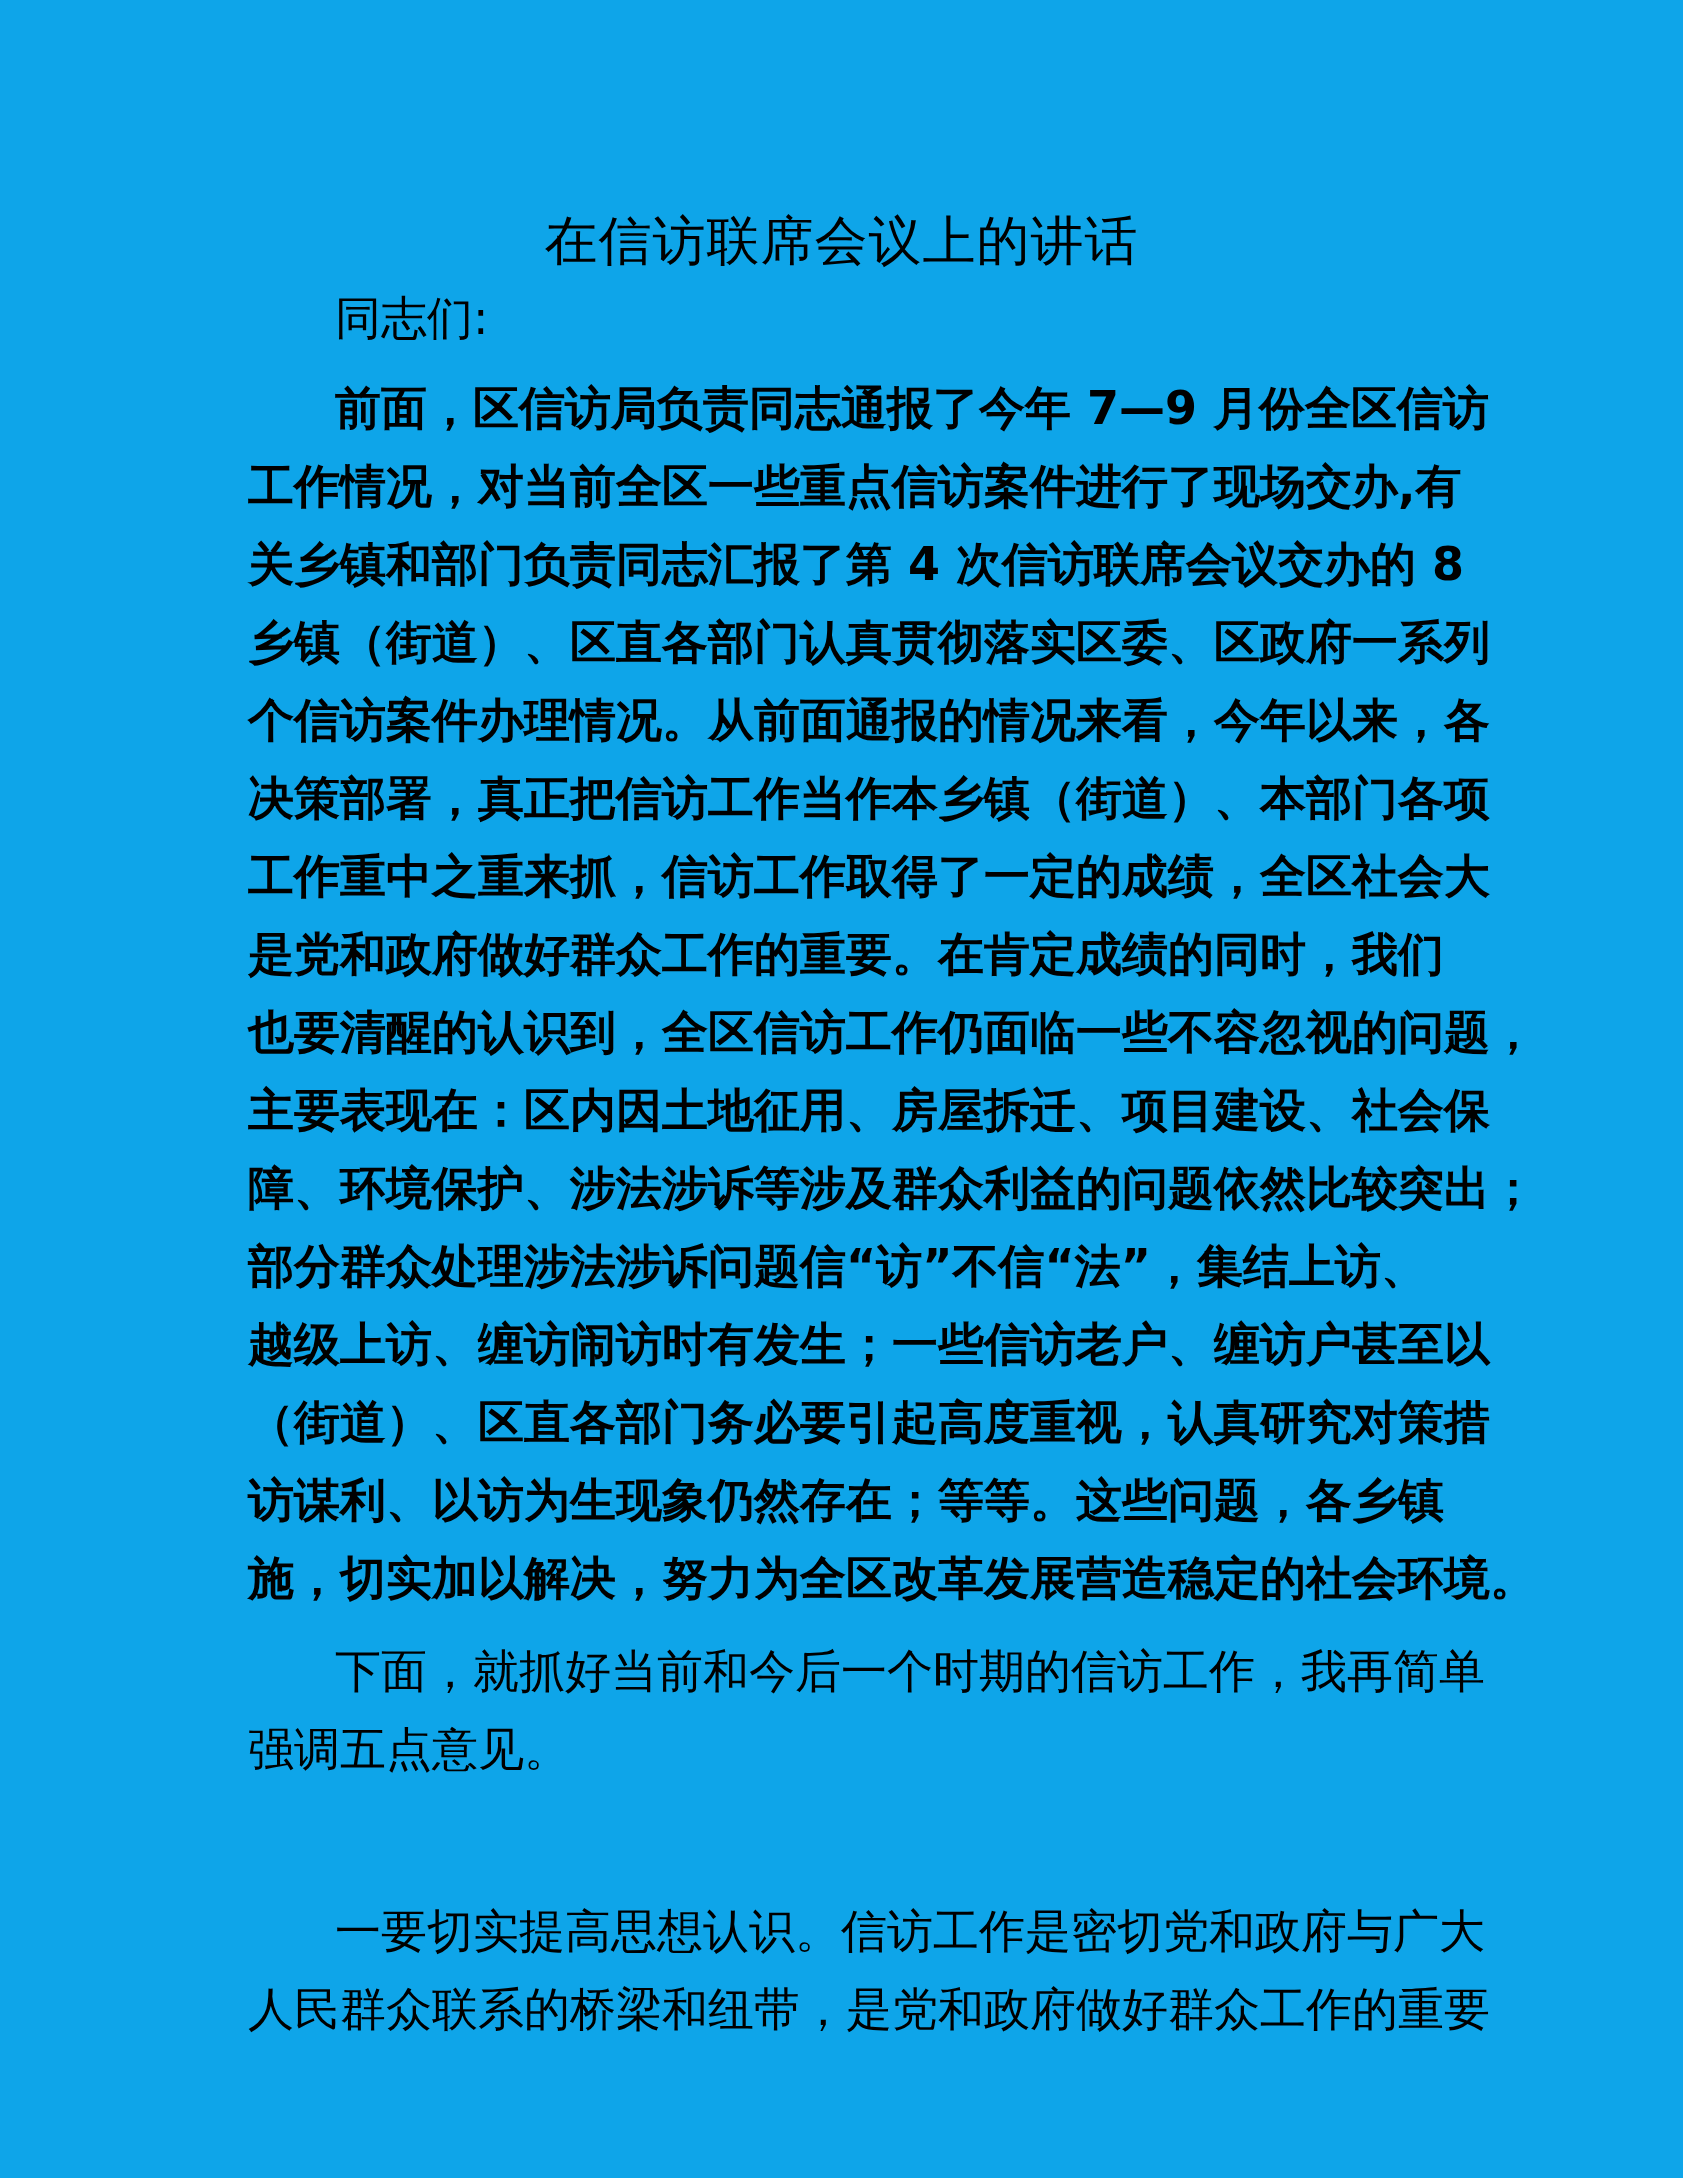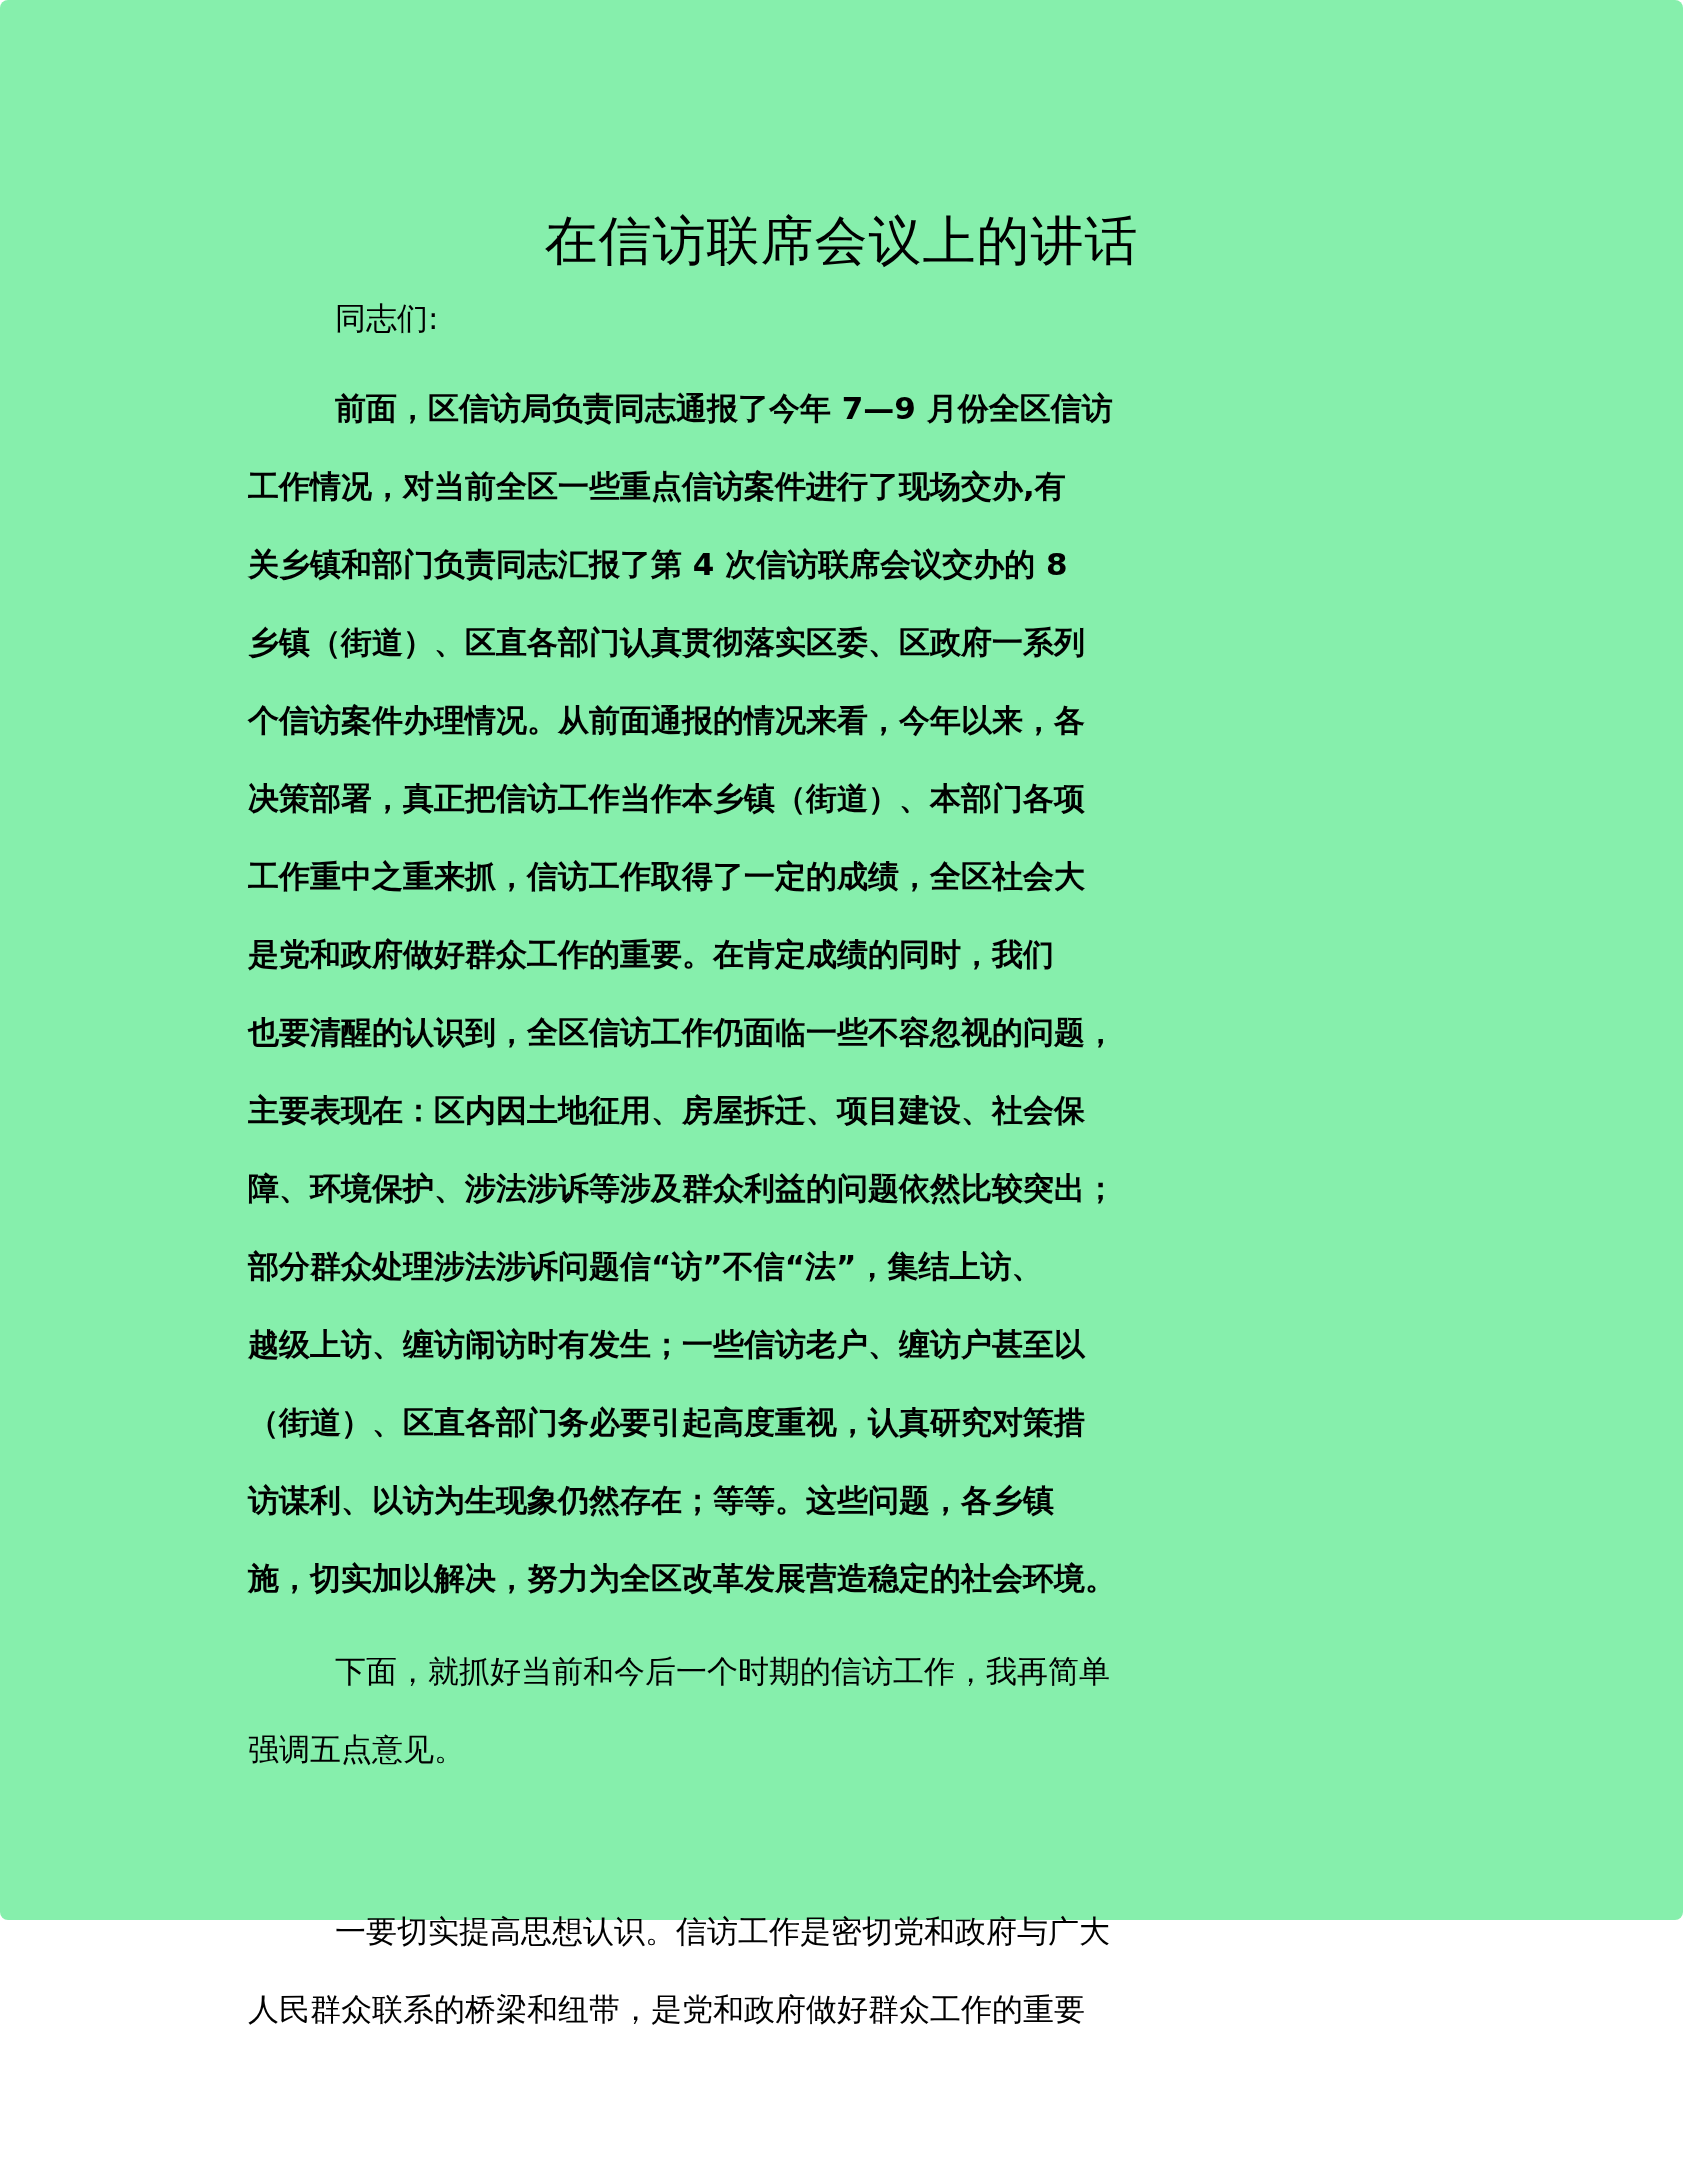--- a/index.html
+++ b/index.html
@@ -13,23 +13,22 @@
     position: relative;
     overflow: hidden;
     font-family: "DejaVu Sans", "Liberation Sans", sans-serif;
     color: #000000;
   }
   .page {
     position: absolute;
     left: 0;
     top: 0;
     width: 1683px;
-    height: 1920px;
-    background: #86efac;
-    border-radius: 8px;
+    height: 2178px;
+    background: #0ea5e9;
   }
   .title {
     position: absolute;
     left: 0;
     width: 1683px;
     top: 206px;
     text-align: center;
     font-size: 53px;
     line-height: 69px;
     letter-spacing: 1px;
@@ -40,21 +39,21 @@
     position: absolute;
     left: 248px;
     width: 1196px;
     top: 0;
   }
   .para {
     position: absolute;
     left: 0;
     width: 1196px;
     margin: 0;
-    font-size: 31px;
+    font-size: 46px;
     line-height: 78px;
     text-align: justify;
     text-align-last: left;
   }
   .line {
     display: block;
     white-space: nowrap;
     height: 78px;
   }
   .indent {

